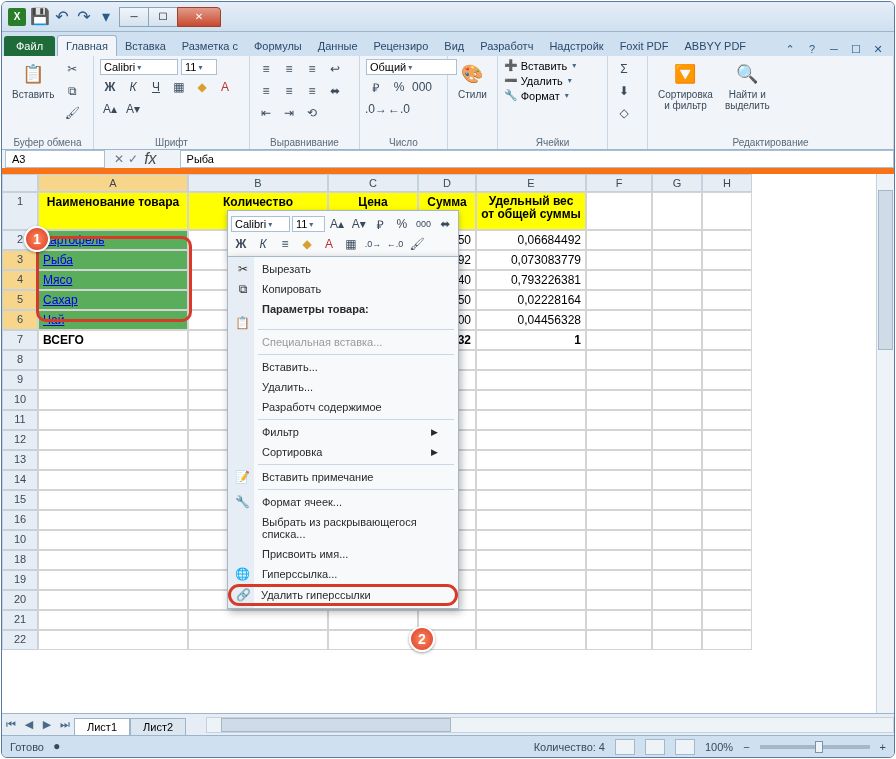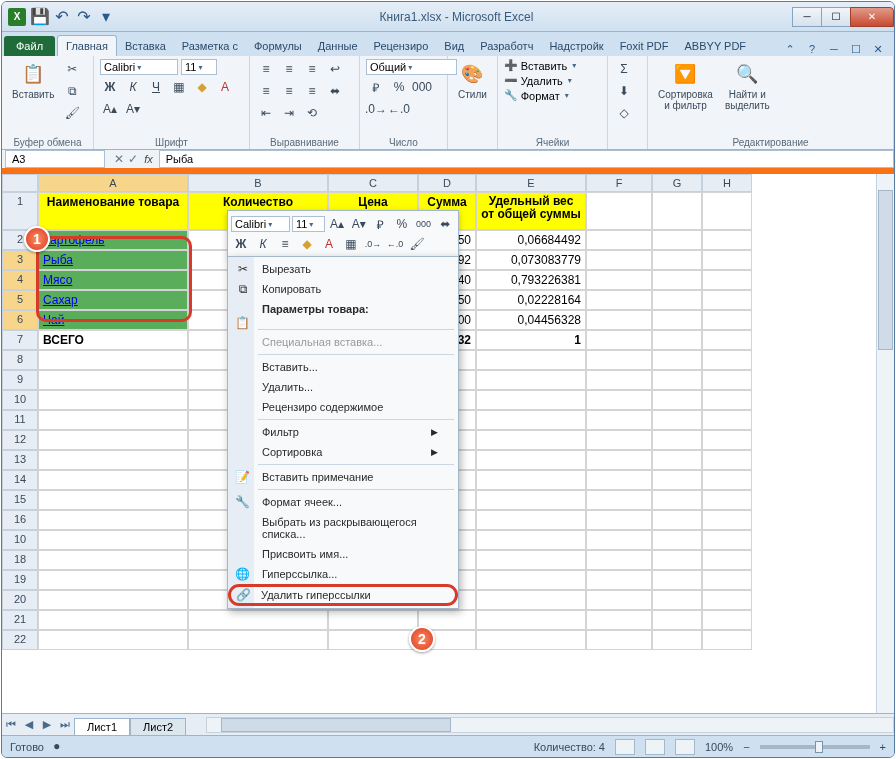--- a/index.html
+++ b/index.html
@@ -34,21 +34,21 @@
 .smrow { display: flex; align-items: center; gap: 3px; font-size: 11px; }
 .combo { border: 1px solid #abc0d4; background: #fff; font-size: 11px; padding: 1px 3px; display: inline-flex; align-items: center; }
 .drop { font-size: 8px; color: #4a6a8a; padding-left: 2px; }
 .tbtn { width: 20px; height: 20px; display: flex; align-items: center; justify-content: center; font-size: 12px; color: #3a4a5a; border: 1px solid transparent; }
 .tbtn.b { font-weight: bold; } .tbtn.i { font-style: italic; } .tbtn.u { text-decoration: underline; }
 
 
 .fbar { height: 24px; display: flex; align-items: center; border-bottom: 6px solid #f97316; background: #eef3f8; }
 .namebox { width: 100px; border: 1px solid #abc0d4; background: #fff; font-size: 11px; padding: 2px 6px; margin: 0 3px; }
 .fbbtns { display: flex; gap: 4px; padding: 0 6px; color: #6a7a8a; font-size: 12px; }
-.fxlabel { font-style: italic; font-size: 11px; color: #4a4a4a; padding-right: 6px; }
+.fxlabel { font-style: italic; font-size: 16px; color: #4a4a4a; padding-right: 23px; }
 .formula { flex: 1; background: #fff; border: 1px solid #abc0d4; font-size: 11px; padding: 2px 6px; }
 
 
 .gridwrap { position: relative; }
 .grid { display: grid; grid-template-columns: 36px 150px 140px 90px 58px 110px 66px 50px 50px; font-size: 12px; color: #000; }
 .colhdr, .rowhdr, .corner { background: #e6edf4; border: 1px solid #c5d2de; text-align: center; font-size: 11px; color: #3a4a5a; padding: 2px 0; }
 .colhdr.sel { background: #f7d58a; }
 .rowhdr.sel { background: #f7d58a; }
 .cell { border: 1px solid #d4d4d4; padding: 2px 4px; background: #fff; min-height: 20px; white-space: nowrap; overflow: hidden; }
 .cell.yellow { background: #ffff00; font-weight: bold; text-align: center; }
@@ -96,21 +96,20 @@
 <div class="outer">
 
 <div class="titlebar">
   <div class="qat">
     <div class="xl">X</div>
     <div class="ic">💾</div>
     <div class="ic">↶</div>
     <div class="ic">↷</div>
     <div class="ic">▾</div>
   </div>
-  <div class="title">Книга1.xlsx - Microsoft Excel</div>
   <div class="winbtns">
     <div class="wb">─</div>
     <div class="wb">☐</div>
     <div class="wb close">✕</div>
   </div>
 </div>
 
 <div class="ribtabs">
   <div class="filetab">Файл</div>
   <div class="tab active">Главная</div>
@@ -560,21 +559,21 @@
           <span>Специальная вставка...</span>
         </div>
     <div class="sep"></div>
     <div class="mi">
           <span>Вставить...</span>
         </div>
     <div class="mi">
           <span>Удалить...</span>
         </div>
     <div class="mi">
-          <span>Рецензиро содержимое</span>
+          <span>Разработч содержимое</span>
         </div>
     <div class="sep"></div>
     <div class="mi">
           <span>Фильтр</span>
           <span class="arw">▶</span>
         </div>
     <div class="mi">
           <span>Сортировка</span>
           <span class="arw">▶</span>
         </div>

